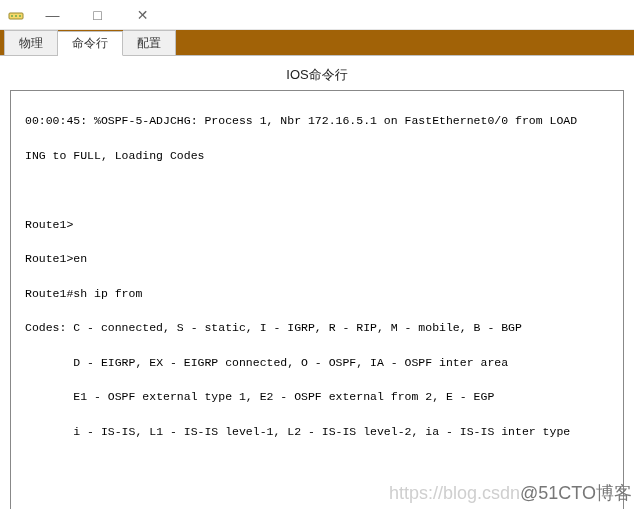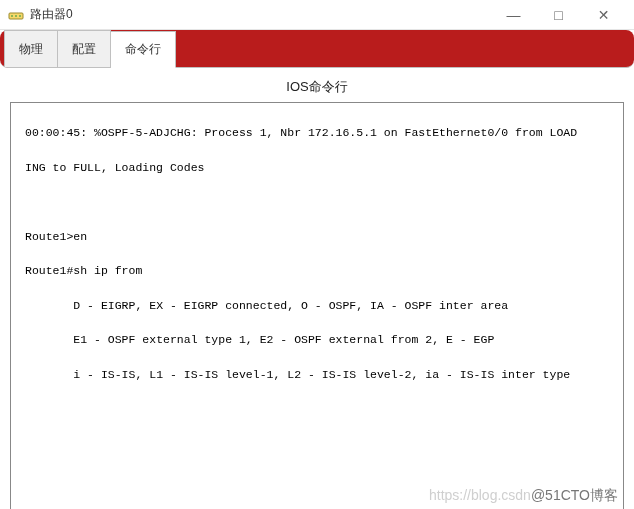--- a/index.html
+++ b/index.html
@@ -2,69 +2,70 @@
 <html><head>
   <meta charset="utf-8">
   <style>
     * { margin: 0; padding: 0; box-sizing: border-box; }
     body { font-family: "Microsoft YaHei", SimSun, sans-serif; font-size: 12px; background: #fff; width: 634px; height: 509px; overflow: hidden; position: relative; }
     .titlebar { height: 30px; background: #fff; display: flex; align-items: center; padding: 0 8px; border-bottom: 1px solid #e5e5e5; }
     .titlebar-icon { width: 16px; height: 16px; margin-right: 6px; display: flex; align-items: center; justify-content: center; }
     .titlebar-title { flex: 1; color: #333; font-size: 12px; }
     .titlebar-controls { display: flex; gap: 0; }
     .titlebar-btn { width: 45px; height: 28px; display: flex; align-items: center; justify-content: center; color: #666; font-size: 14px; cursor: pointer; }
-    .tabbar { height: 38px; background: #b91c1c; display: flex; border-bottom: 1px solid #c0c0c0; border-radius: 8px; }
+    .tabbar { height: 26px; background: #a16207; display: flex; border-bottom: 1px solid #c0c0c0; }
     .tab { padding: 4px 14px; border-right: 1px solid #c0c0c0; border-top: 1px solid #c0c0c0; background: #f0f0f0; cursor: pointer; font-size: 12px; color: #333; display: flex; align-items: center; }
     .tab:first-child { border-left: 1px solid #c0c0c0; margin-left: 4px; }
     .tab.active { background: #fff; border-bottom: 1px solid #fff; position: relative; top: 1px; }
     .content { padding: 0 10px; }
     .heading { text-align: center; font-size: 13px; padding: 10px 0 6px; color: #222; }
     .terminal-wrap { border: 1px solid #888; background: #fff; padding: 4px 14px; font-family: Consolas, "Courier New", monospace; font-size: 11.5px; line-height: 1.5; color: #000; white-space: pre-wrap; word-break: break-all; height: 440px; overflow: hidden; position: relative; }
     .terminal-line { white-space: pre-wrap; }
     .btn-row { display: flex; justify-content: flex-end; gap: 8px; padding: 6px 10px 8px; }
     .btn { width: 78px; height: 22px; background: #e9e9e9; border: 1px solid #a0a0a0; font-size: 12px; cursor: pointer; }
-    .watermark { position: absolute; right: 16px; bottom: 4px; color: #cfcfcf; font-size: 14px; font-family: Arial, sans-serif; pointer-events: none; }
+    .watermark { position: absolute; right: 2px; bottom: 4px; color: #cfcfcf; font-size: 18px; font-family: Arial, sans-serif; pointer-events: none; }
     .wm-gray-strong { color: #777; }
   </style>
 </head>
 <body>
 
 <div class="titlebar">
   <span class="titlebar-icon">
     <svg width="16" height="16" viewBox="0 0 16 16">
         <rect x="1" y="6" width="14" height="6" rx="1" fill="#f6d96b" stroke="#9b8b2f"></rect>
         <circle cx="4" cy="9" r="1" fill="#6aa84f"></circle>
         <circle cx="8" cy="9" r="1" fill="#6aa84f"></circle>
         <circle cx="12" cy="9" r="1" fill="#6aa84f"></circle>
       </svg>
   </span>
-  <span class="titlebar-title">路由器0</span>
   <div class="titlebar-controls">
     <div class="titlebar-btn">—</div>
     <div class="titlebar-btn">□</div>
     <div class="titlebar-btn">✕</div>
   </div>
 </div>
 
 <div class="tabbar">
   <div class="tab">物理</div>
+  <div class="tab active">命令行</div>
   <div class="tab">配置</div>
-  <div class="tab active">命令行</div>
 </div>
 
 <div class="content">
   <div class="heading">IOS命令行</div>
 
   <div class="terminal-wrap">
 <div class="terminal-line">00:00:45: %OSPF-5-ADJCHG: Process 1, Nbr 172.16.5.1 on FastEthernet0/0 from LOAD</div>
 <div class="terminal-line">ING to FULL, Loading Codes</div>
 <div class="terminal-line"></div>
 <div class="terminal-line"></div>
+<div class="terminal-line">Route1&gt;</div>
 <div class="terminal-line">Route1&gt;en</div>
 <div class="terminal-line">Route1#sh ip from</div>
+<div class="terminal-line">Codes: C - connected, S - static, I - IGRP, R - RIP, M - mobile, B - BGP</div>
 <div class="terminal-line">       D - EIGRP, EX - EIGRP connected, O - OSPF, IA - OSPF inter area</div>
 <div class="terminal-line">       E1 - OSPF external type 1, E2 - OSPF external from 2, E - EGP</div>
 <div class="terminal-line">       i - IS-IS, L1 - IS-IS level-1, L2 - IS-IS level-2, ia - IS-IS inter type</div>
 
 
 <div class="terminal-line"></div>
 
 <div class="terminal-line"></div>
 
 

